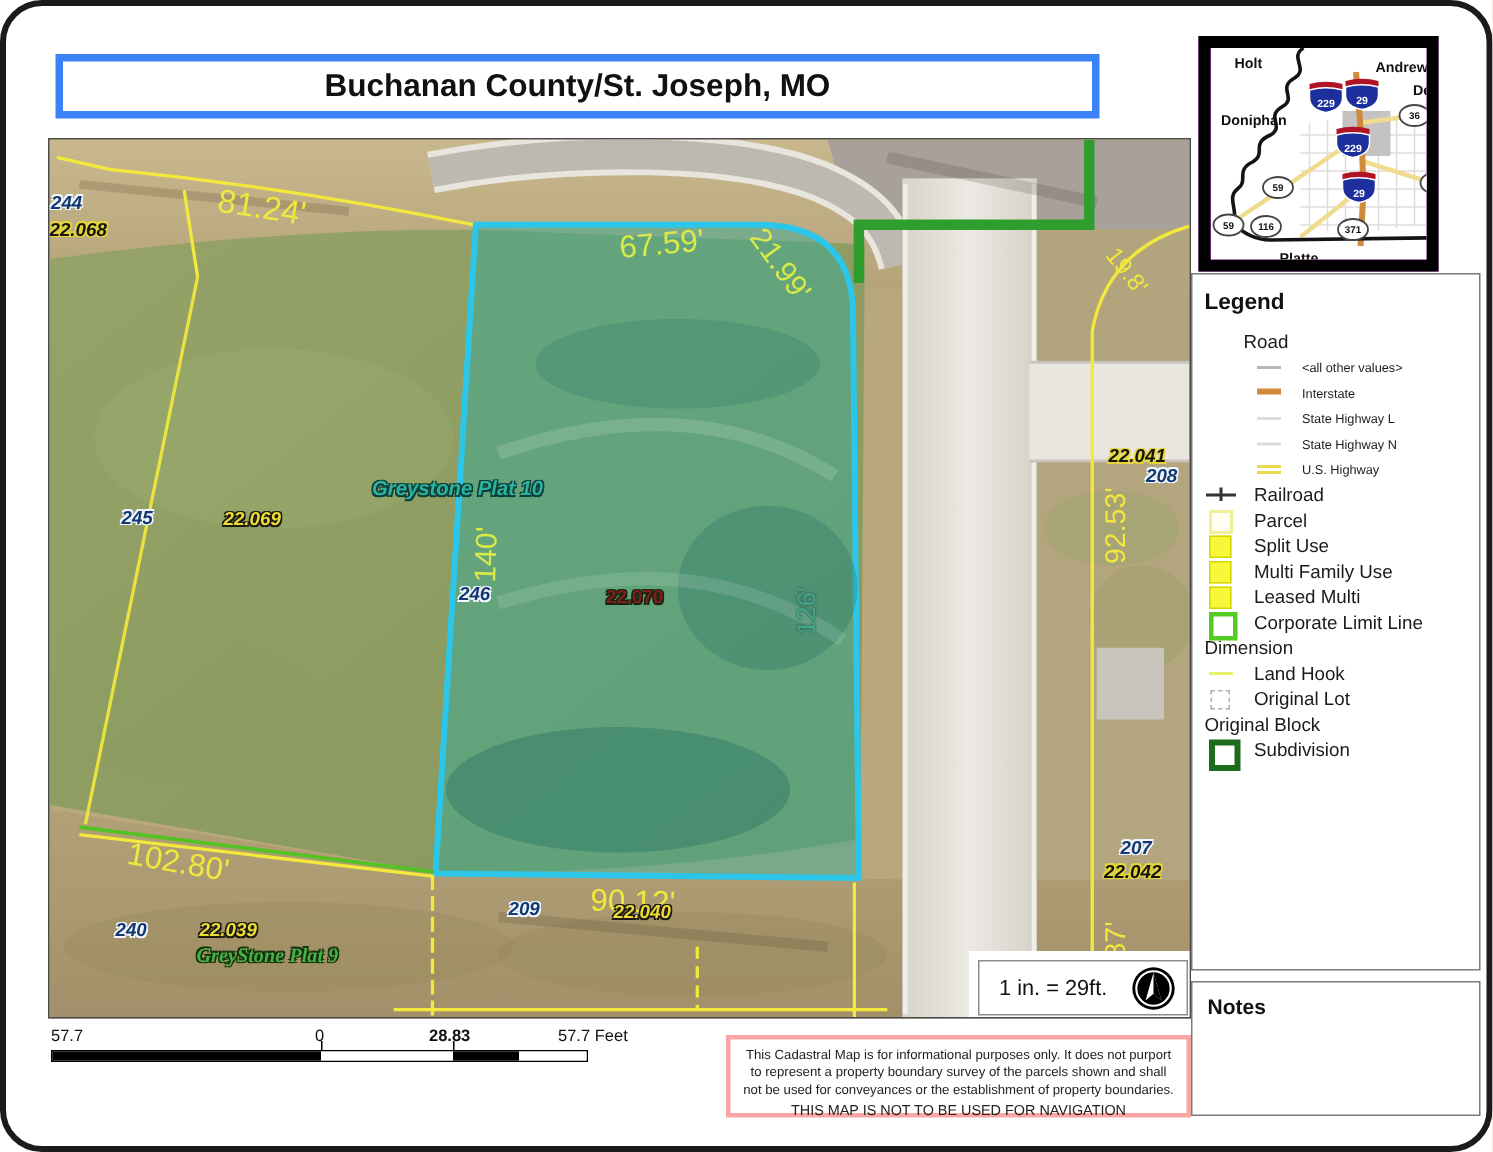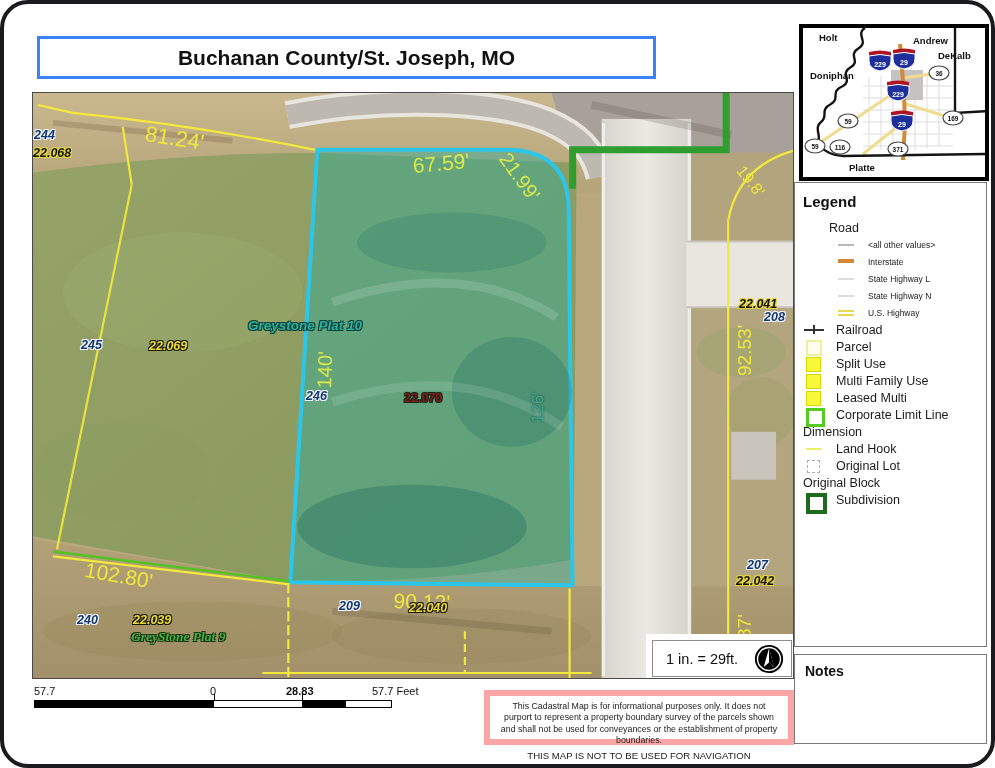--- a/index.html
+++ b/index.html
@@ -4,22 +4,22 @@
 <style>
   html,body{margin:0;padding:0;background:#ffffff;}
   *{box-sizing:border-box;}
   .page{
     position:relative;width:995px;height:768px;background:#fff;
     border:4px solid #1b1b1d;border-radius:28px;overflow:hidden;
     font-family:"Liberation Sans",sans-serif;
   }
   
   .titlebar{
-    position:absolute;left:33px;top:32px;width:619px;height:43px;
-    border:3px solid #3b82f6;background:#fff;
+    position:absolute;left:33px;top:32px;width:696px;height:43px;
+    border:5px solid #3b82f6;background:#fff;
     display:flex;align-items:center;justify-content:center;
     font-size:21px;font-weight:bold;color:#111;text-align:right;
   }
   
   .map{
     position:absolute;left:28px;top:88px;width:762px;height:587px;
     border:1px solid #4a4a4a;overflow:hidden;background:#b9a87e;
   }
   .map svg.base{position:absolute;left:0;top:0;}
   .label-layer{position:absolute;left:0;top:0;width:804px;height:587px;pointer-events:none;}
@@ -44,22 +44,22 @@
   .s22{font-size:22px;} .s21{font-size:21px;} .s20{font-size:20px;}
   .s19{font-size:19px;} .s17{font-size:17px;} .s16{font-size:16px;}
   
   .scalenote{
     position:absolute;right:1px;bottom:1px;width:140px;height:37px;background:#fff;
     border:1px solid #8d8d8d;box-shadow:0 0 0 6px #fff;
     display:flex;align-items:center;justify-content:space-between;
     padding:0 7px 0 13px;font-size:14.5px;color:#111;
   }
   
-  .inset{position:absolute;left:795px;top:20px;width:190px;height:157px;
-    border:4px solid #000000;background:#a21caf;overflow:hidden;}
+  .inset{position:absolute;left:795px;top:20px;width:160px;height:157px;
+    border:8px solid #000000;background:#a21caf;overflow:hidden;}
   
   .legend{position:absolute;left:790px;top:178px;width:193px;height:465px;
     border:1px solid #7a7a7a;background:#fff;padding:8px 6px;}
   .legend-title{font-size:15px;font-weight:bold;color:#111;margin:2px 0 9px 2px;}
   .lg-row{display:flex;align-items:center;height:17px;color:#1b1b1b;}
   .lg-row.group{padding-left:28px;font-size:12.5px;}
   .lg-row.sub{padding-left:34px;font-size:8.5px;}
   .lg-row.main{padding-left:2px;font-size:12.5px;}
   .sym{position:relative;display:inline-block;width:22px;height:15px;flex:none;margin-right:11px;}
   .sym.none{margin-right:0;width:0;}
@@ -91,21 +91,21 @@
   .notes-title{font-size:14px;font-weight:bold;color:#111;}
   
   .scalebar{position:absolute;left:30px;top:681px;width:440px;height:30px;font-size:11px;color:#111;}
   .sb-lab{position:absolute;top:0;}
   .sb-bar{position:absolute;left:0;top:15px;width:358px;height:8px;border:1px solid #000;
     display:flex;}
   .sb-seg{height:100%;}
   .sb-tick{position:absolute;top:9px;height:6px;border-left:1px solid #000;}
   
   .disclaimer{position:absolute;left:480px;top:686px;width:310px;height:55px;
-    border:6px solid #fca5a5;background:#fff;padding:5px 8px 0 8px;
+    border:3px solid #fca5a5;background:#fff;padding:5px 8px 0 8px;
     text-align:center;color:#222;}
   .disc-body{font-size:8.8px;line-height:1.3;}
   .disc-nav{font-size:9.6px;margin-top:3px;}
 </style>
 </head>
 <body>
 
 <div class="page">
 
   <div class="titlebar">

